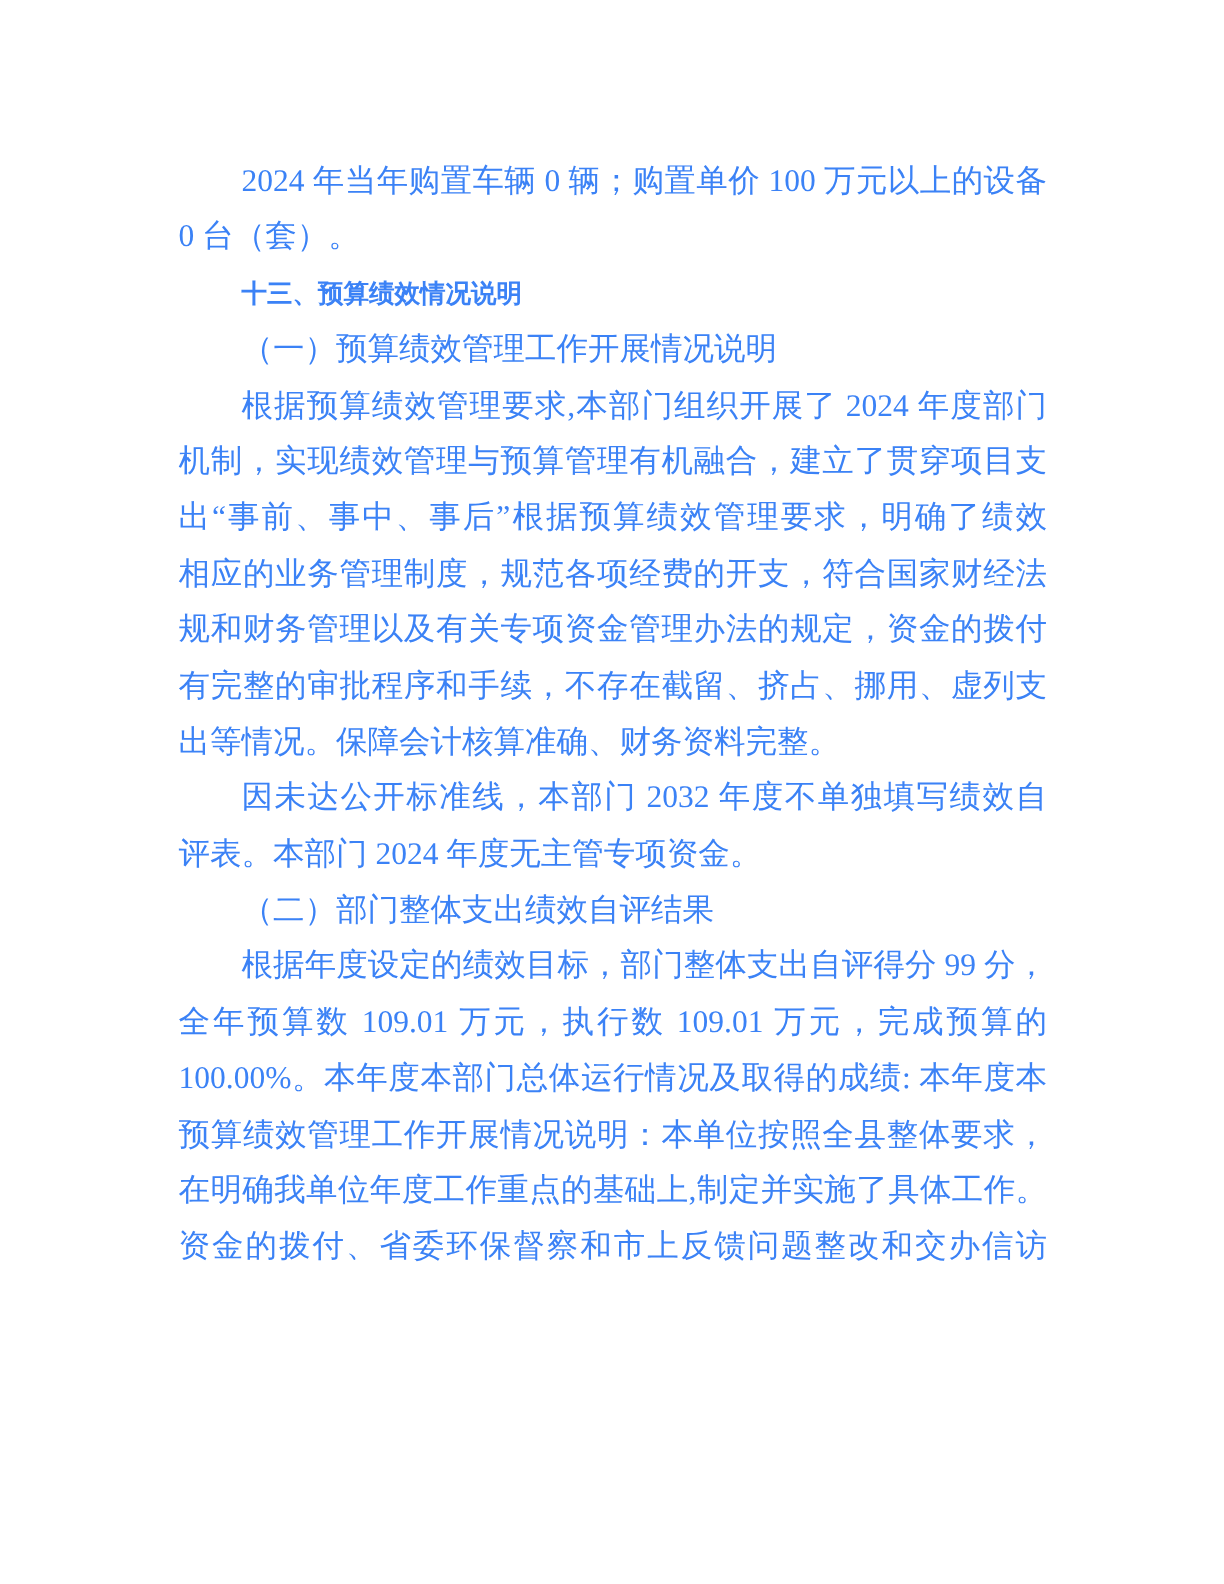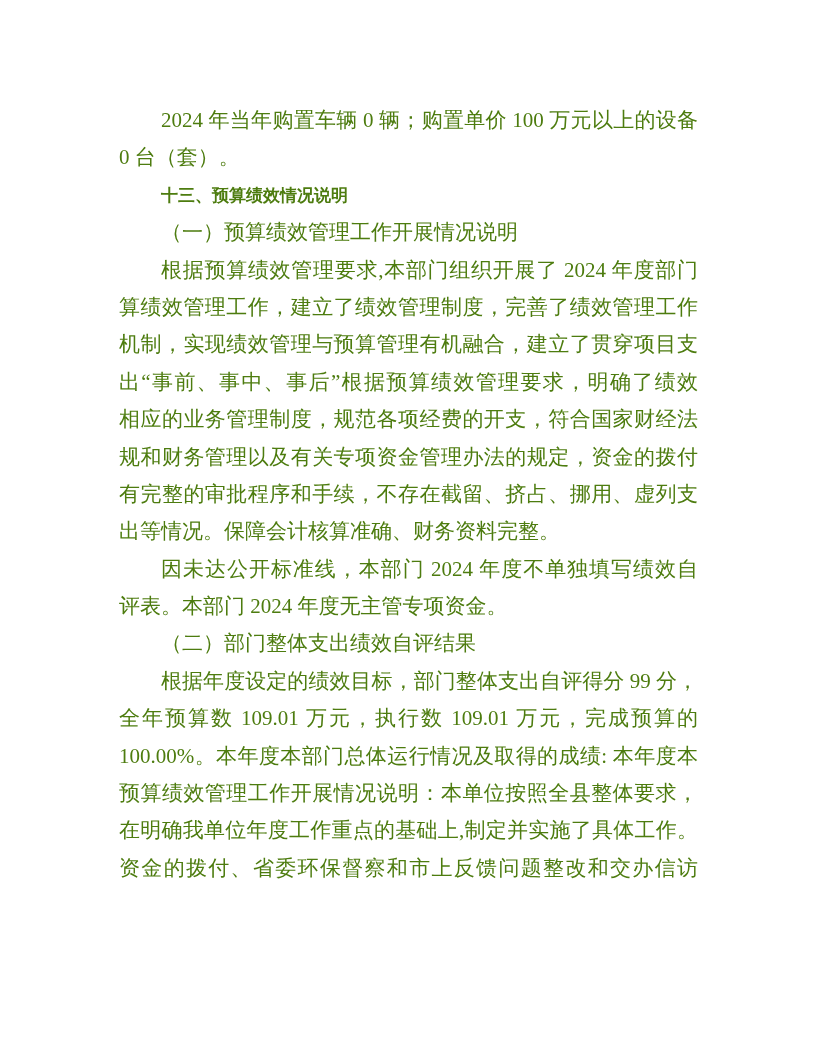--- a/index.html
+++ b/index.html
@@ -22,21 +22,21 @@
     left: 119px;
     top: 102px;
     width: 579px;
   }
   .line {
     font-size: 21px;
     line-height: 37.4px;
     height: 37.4px;
     overflow: hidden;
     text-align: left;
-    color: #4d7c0f;
+    color: #3b82f6;
   }
   .line.justify {
     text-align: justify;
     text-align-last: justify;
     text-justify: inter-ideograph;
   }
   .line.indent {
     text-indent: 42px;
   }
   .line.heading {
@@ -48,28 +48,27 @@
 </head>
 <body>
 
 <div class="page">
   <div class="textblock">
       <div class="line justify indent">2024 年当年购置车辆 0 辆；购置单价 100 万元以上的设备</div>
       <div class="line">0 台（套）。</div>
       <div class="line indent heading">十三、预算绩效情况说明</div>
       <div class="line indent">（一）预算绩效管理工作开展情况说明</div>
       <div class="line justify indent">根据预算绩效管理要求,本部门组织开展了 2024 年度部门</div>
-      <div class="line justify">算绩效管理工作，建立了绩效管理制度，完善了绩效管理工作</div>
       <div class="line justify">机制，实现绩效管理与预算管理有机融合，建立了贯穿项目支</div>
       <div class="line justify">出“事前、事中、事后”根据预算绩效管理要求，明确了绩效</div>
       <div class="line justify">相应的业务管理制度，规范各项经费的开支，符合国家财经法</div>
       <div class="line justify">规和财务管理以及有关专项资金管理办法的规定，资金的拨付</div>
       <div class="line justify">有完整的审批程序和手续，不存在截留、挤占、挪用、虚列支</div>
       <div class="line">出等情况。保障会计核算准确、财务资料完整。</div>
-      <div class="line justify indent">因未达公开标准线，本部门 2024 年度不单独填写绩效自</div>
+      <div class="line justify indent">因未达公开标准线，本部门 2032 年度不单独填写绩效自</div>
       <div class="line">评表。本部门 2024 年度无主管专项资金。</div>
       <div class="line indent">（二）部门整体支出绩效自评结果</div>
       <div class="line justify indent">根据年度设定的绩效目标，部门整体支出自评得分 99 分，</div>
       <div class="line justify">全年预算数 109.01 万元，执行数 109.01 万元，完成预算的</div>
       <div class="line justify">100.00%。本年度本部门总体运行情况及取得的成绩: 本年度本</div>
       <div class="line justify">预算绩效管理工作开展情况说明：本单位按照全县整体要求，</div>
       <div class="line justify">在明确我单位年度工作重点的基础上,制定并实施了具体工作。</div>
       <div class="line justify">资金的拨付、省委环保督察和市上反馈问题整改和交办信访</div>
     </div>
 </div>

